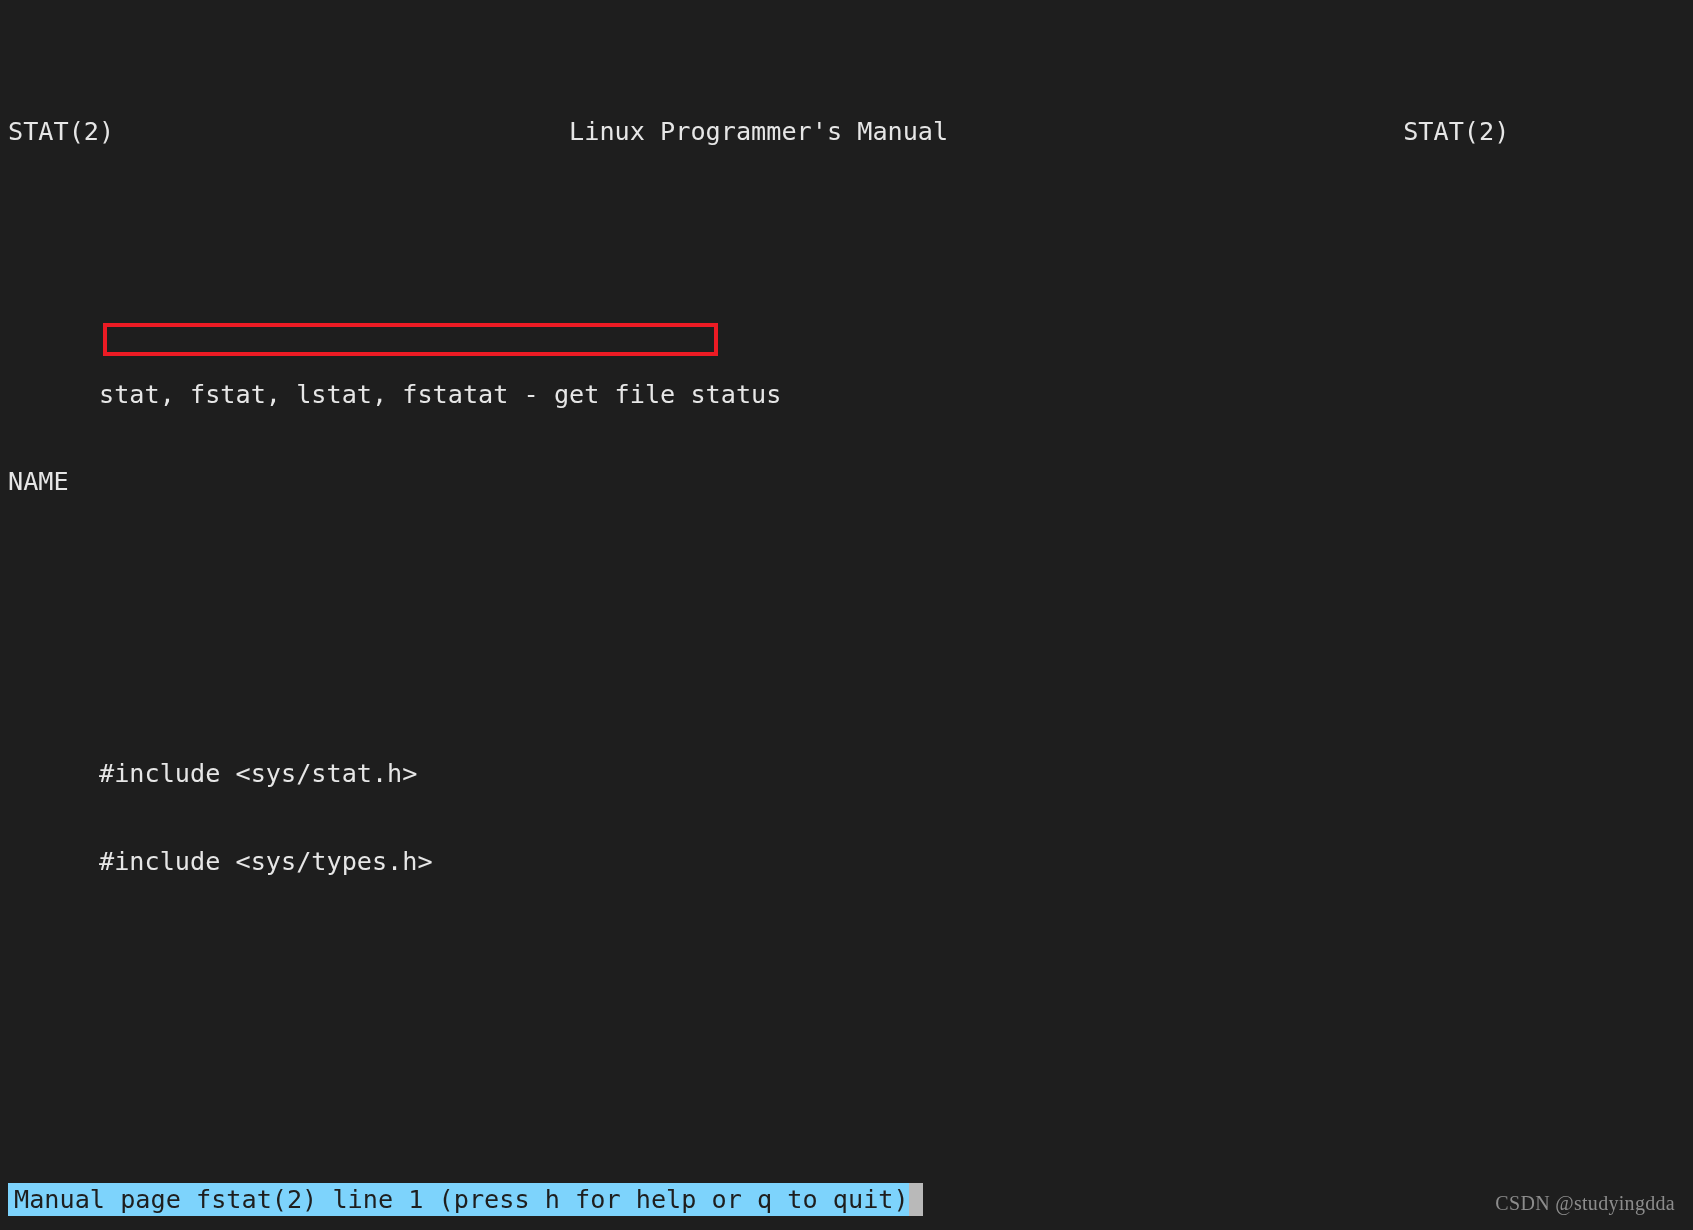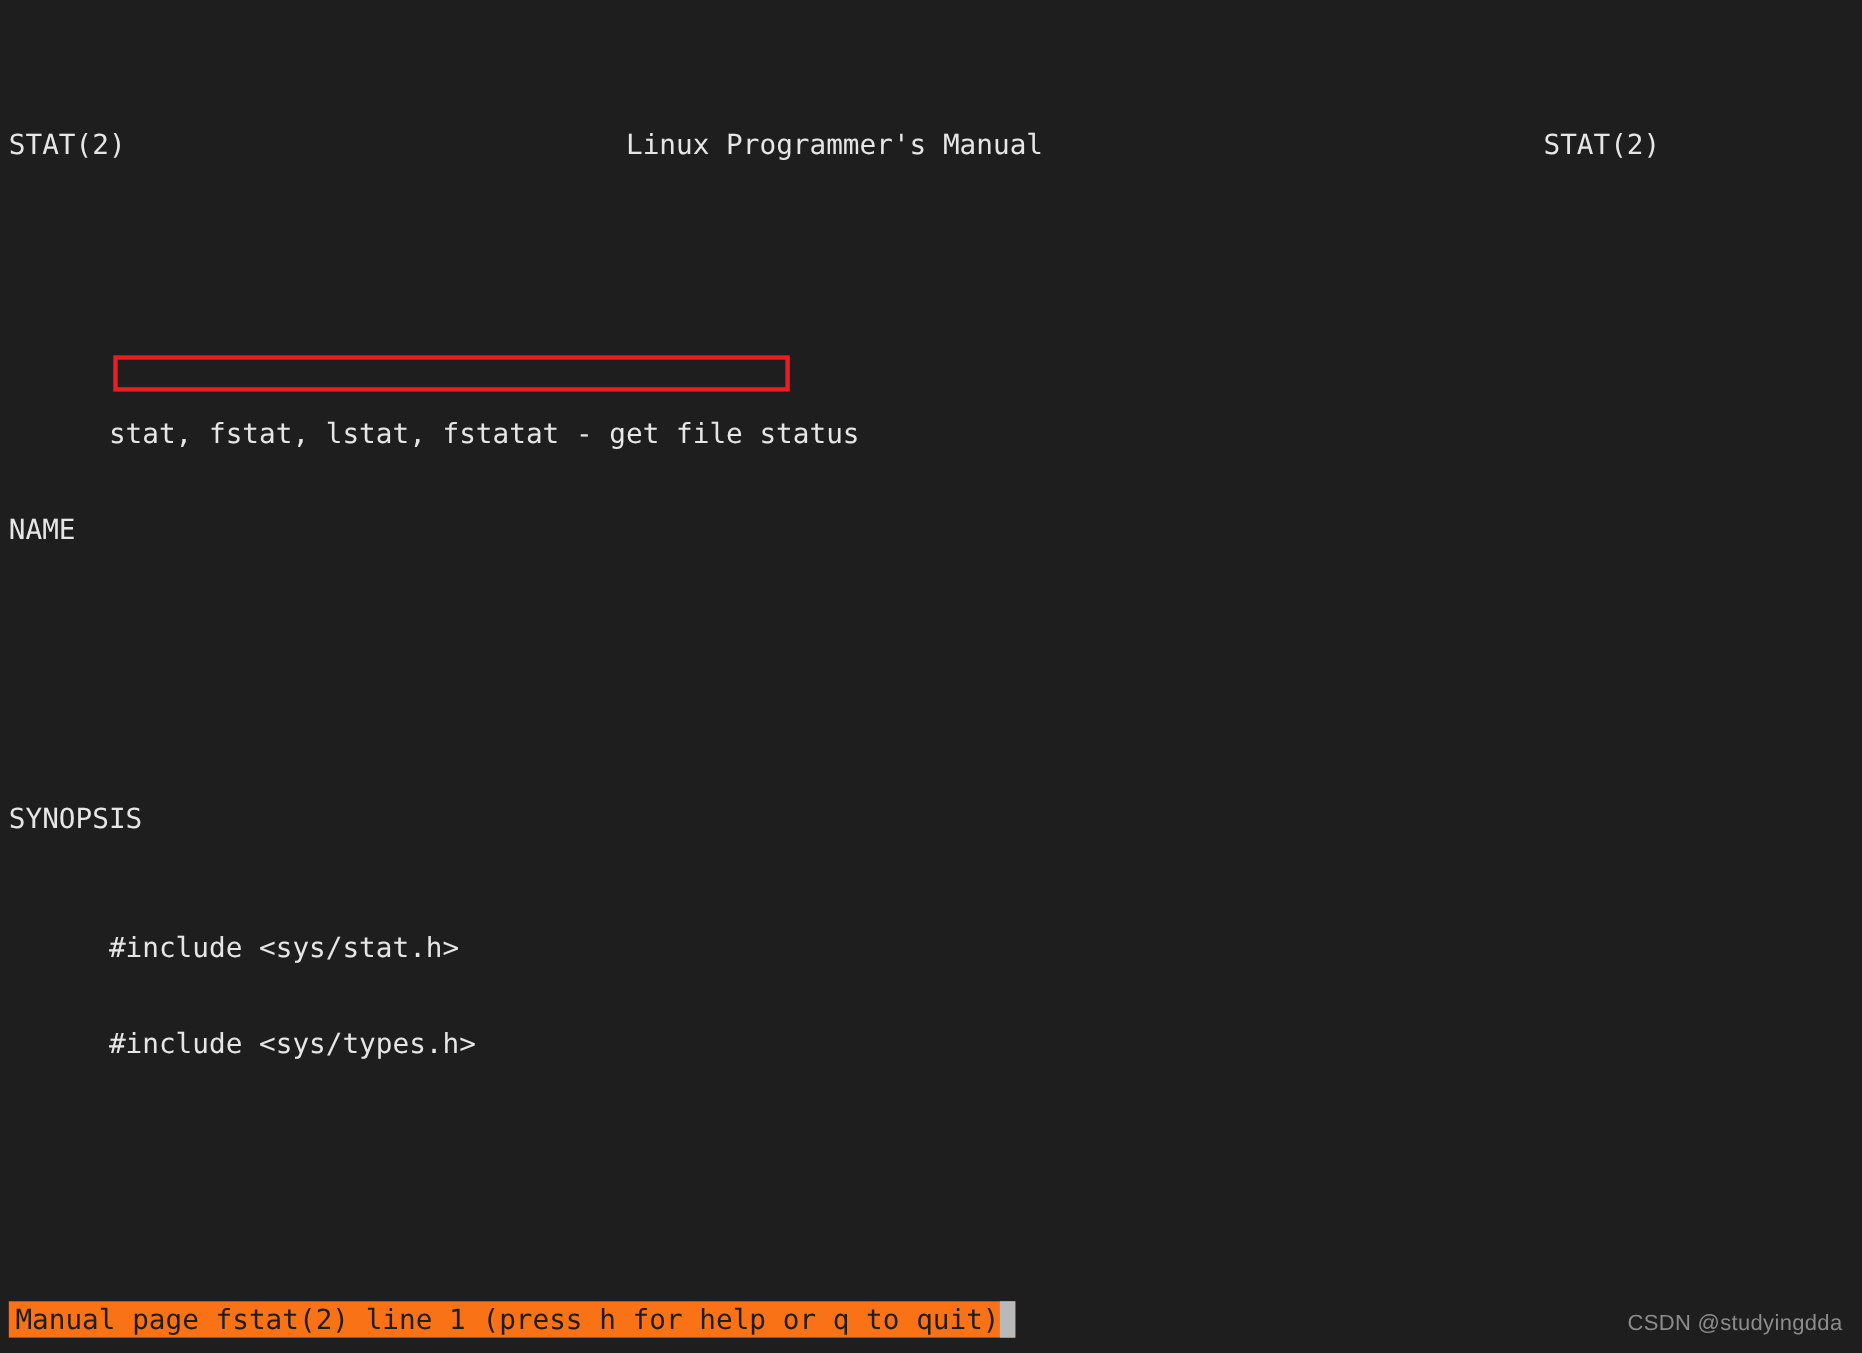--- a/index.html
+++ b/index.html
@@ -63,21 +63,21 @@
     z-index: 5;
   }
 
   
   #statusbar {
     position: absolute;
     left: 8px;
     top: 1183px;
     height: 33px;
     line-height: 33px;
-    background: #f97316;
+    background: #7dd3fc;
     color: #1e1e1e;
     font-family: "DejaVu Sans Mono", "Liberation Mono", monospace;
     font-size: 25.2px;
     white-space: pre;
     padding: 0 0 0 6px;
     z-index: 6;
   }
   #statusbar .cursor {
     display: inline-block;
     width: 14px;
@@ -85,21 +85,21 @@
     background: #b9b9b9;
     vertical-align: top;
   }
 
   
   #watermark {
     position: absolute;
     right: 18px;
     top: 1192px;
     color: #8c8c8c;
-    font-family: Liberation Sans, sans-serif;
+    font-family: Liberation Serif, serif;
     font-size: 20px;
     letter-spacing: 0.3px;
     z-index: 7;
   }
 </style>
 </head>
 <body>
 
 <div id="terminal">
 
@@ -108,21 +108,20 @@
 
   <div class="line"> </div>
 
   
   <div class="line pad">      <span>stat, fstat, lstat, fstatat - get file status</span></div>
   <div class="line pad">NAME</div>
 
   <div class="line"> </div>
 
   
-  <div class="line pad">SYNOPSIS</div>
 
   <div class="line pad">      <span>#include &lt;sys/stat.h&gt;</span></div>
   <div class="line pad">      <span>#include &lt;sys/types.h&gt;</span></div>
 
   <div class="line"> </div>
 
   
 
   
 

